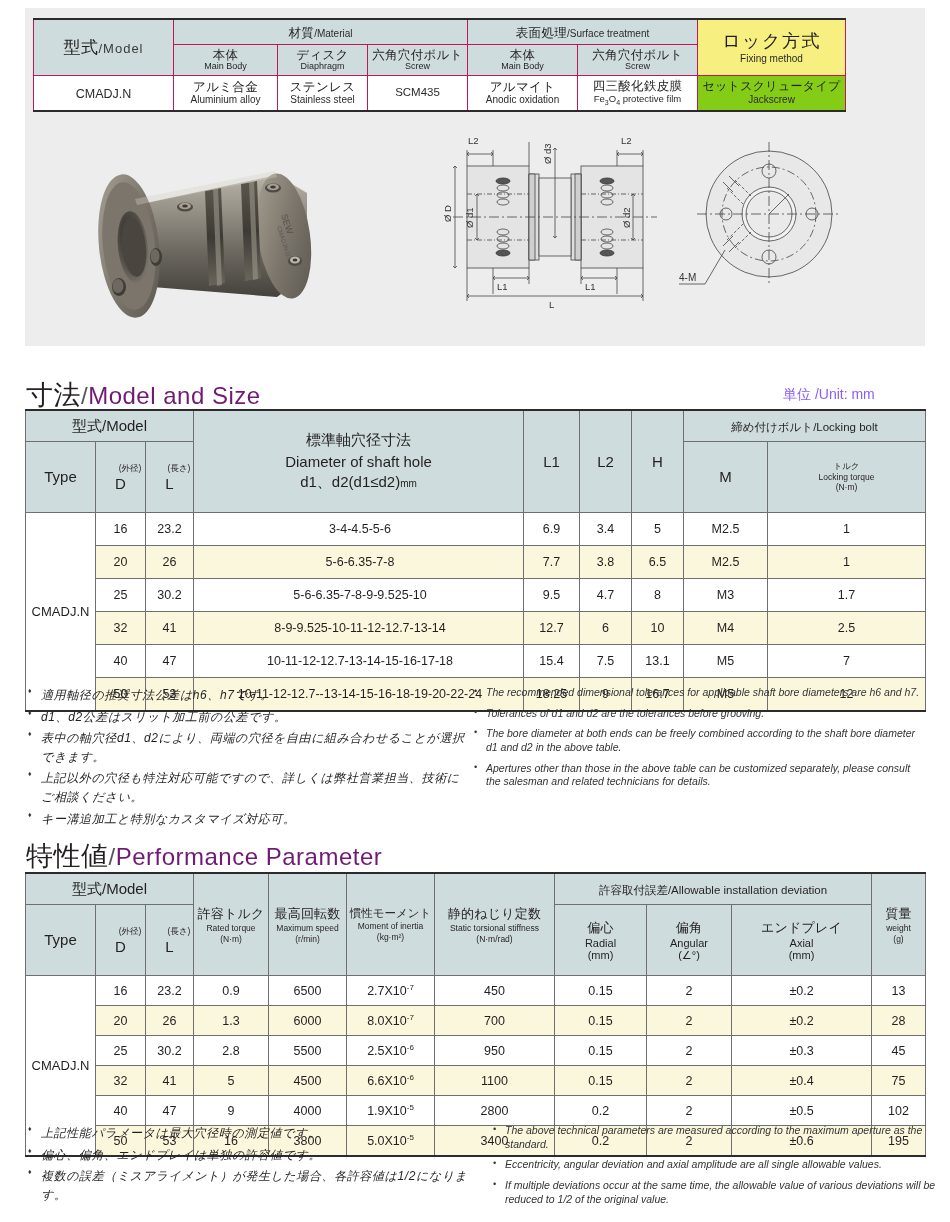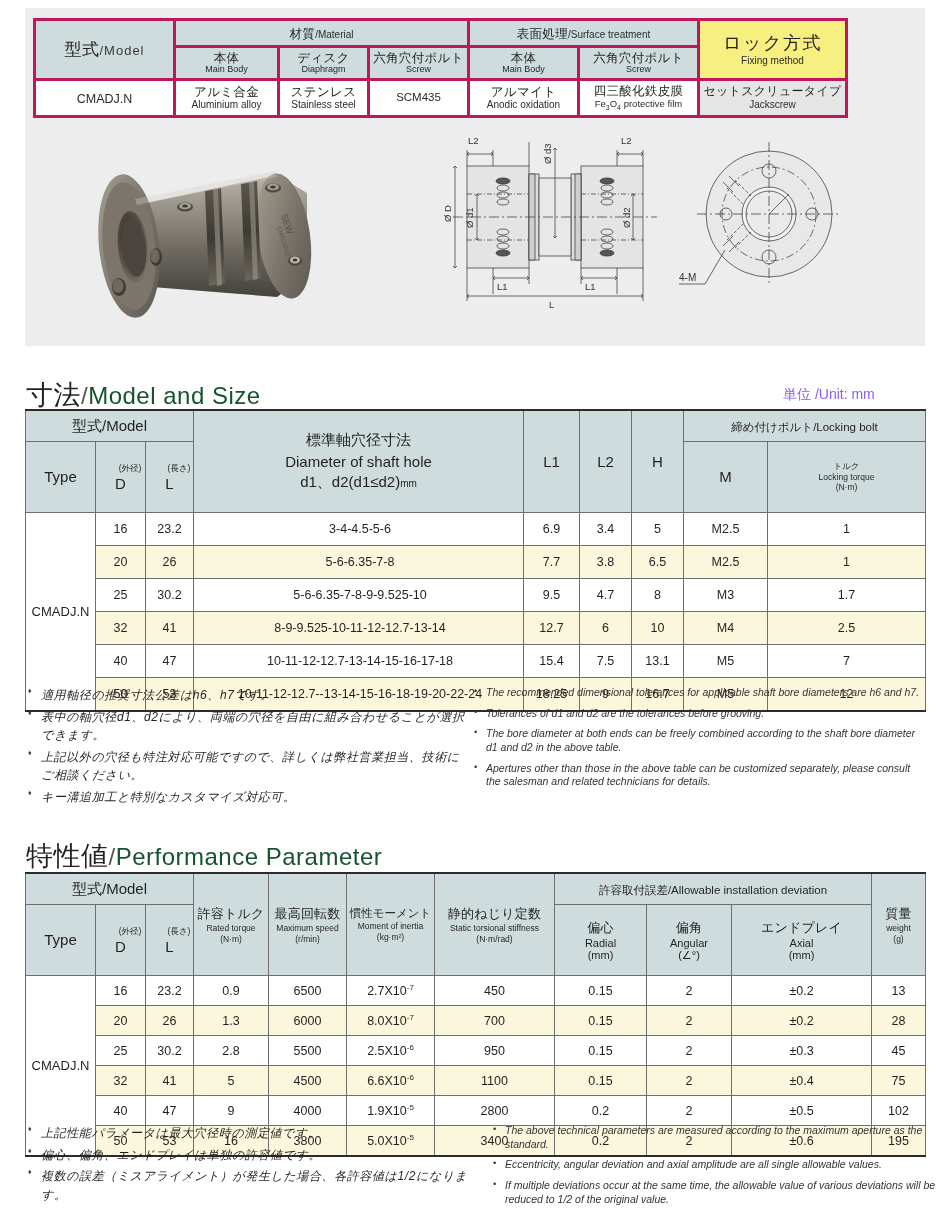--- a/index.html
+++ b/index.html
@@ -15,41 +15,41 @@
   
   .top-panel{
     position:absolute;left:25px;top:8px;width:900px;height:338px;
     background:#ededed;
   }
 
   
   .mat-wrap{position:absolute;left:33px;top:18px;width:772px;}
   table.mat{border-collapse:collapse;table-layout:fixed;width:772px;
     border-top:2px solid #2b2b2b;border-bottom:2px solid #2b2b2b;}
-  table.mat td{border:3px solid #be185d;text-align:center;vertical-align:middle;
+  table.mat td{border:1px solid #be185d;text-align:center;vertical-align:middle;
      background:#fff;}
   table.mat td.hd{background:#cfdcdd;}
   table.mat td.hd-lock{background:#f7ef7f;}
-  table.mat td.lock-cell{background:#e5e5e5;}
+  table.mat td.lock-cell{background:#84cc16;}
   .jp{font-size:12.5px;line-height:1.15;letter-spacing:.3px;}
   .jp-lg{font-size:18px;letter-spacing:1.5px;line-height:1.2;}
   .en{font-size:10px;line-height:1.15;color:#2b2b2b;}
   .en-sm{font-size:9px;line-height:1.1;}
   .model-head{font-size:17px;letter-spacing:.5px;}
   .model-head .slash{font-size:13px;color:#3a3a3a;letter-spacing:1px;}
   .cellv{padding:3px 2px;}
 
   
   .draw{position:absolute;}
   .draw svg{display:block;}
 
   
   .sec-head{position:absolute;font-size:26px;letter-spacing:.5px;white-space:nowrap;}
   .sec-head .jpt{color:#231f20;font-size:27px;}
-  .sec-head .ent{color:#14532d;font-size:24px;}
+  .sec-head .ent{color:#701a75;font-size:24px;}
   .unit-note{position:absolute;font-size:14px;color:#8b5cf6;white-space:nowrap;}
 
   
   table.dt{border-collapse:collapse;table-layout:fixed;
      border-top:2.5px solid #2b2b2b;border-bottom:2.5px solid #2b2b2b;}
   table.dt td{border:1px solid #6f6f6f;text-align:center;vertical-align:middle;background:#fff;}
   table.dt td.h{background:#cfdcdd;}
   table.dt tr.alt td{background:#faf7dd;}
   table.dt td.typecell{background:#fff;font-size:13px;}
   .num{font-size:12.5px;}
@@ -473,20 +473,21 @@
       <td class="num">M5</td>
       <td class="num">12</td>
     </tr>
   </tbody>
       </table>
   </div>
 
   <div class="notes" style="left:28px;top:686px;width:440px;">
     <ul class="nl note-jp">
       <li>適用軸径の推奨寸法公差はh6、h7です。</li>
+      <li>d1、d2公差はスリット加工前の公差です。</li>
       <li>表中の軸穴径d1、d2により、両端の穴径を自由に組み合わせることが選択できます。</li>
       <li>上記以外の穴径も特注対応可能ですので、詳しくは弊社営業担当、技術にご相談ください。</li>
       <li>キー溝追加工と特別なカスタマイズ対応可。</li>
     </ul>
   </div>
   <div class="notes" style="left:473px;top:686px;width:450px;">
     <ul class="nl en note-en">
       <li>The recommended dimensional tolerances for applicable shaft bore diameters are h6 and h7.</li>
       <li>Tolerances of d1 and d2 are the tolerances before grooving.</li>
       <li>The bore diameter at both ends can be freely combined according to the shaft bore diameter d1 and d2 in the above table.</li>

